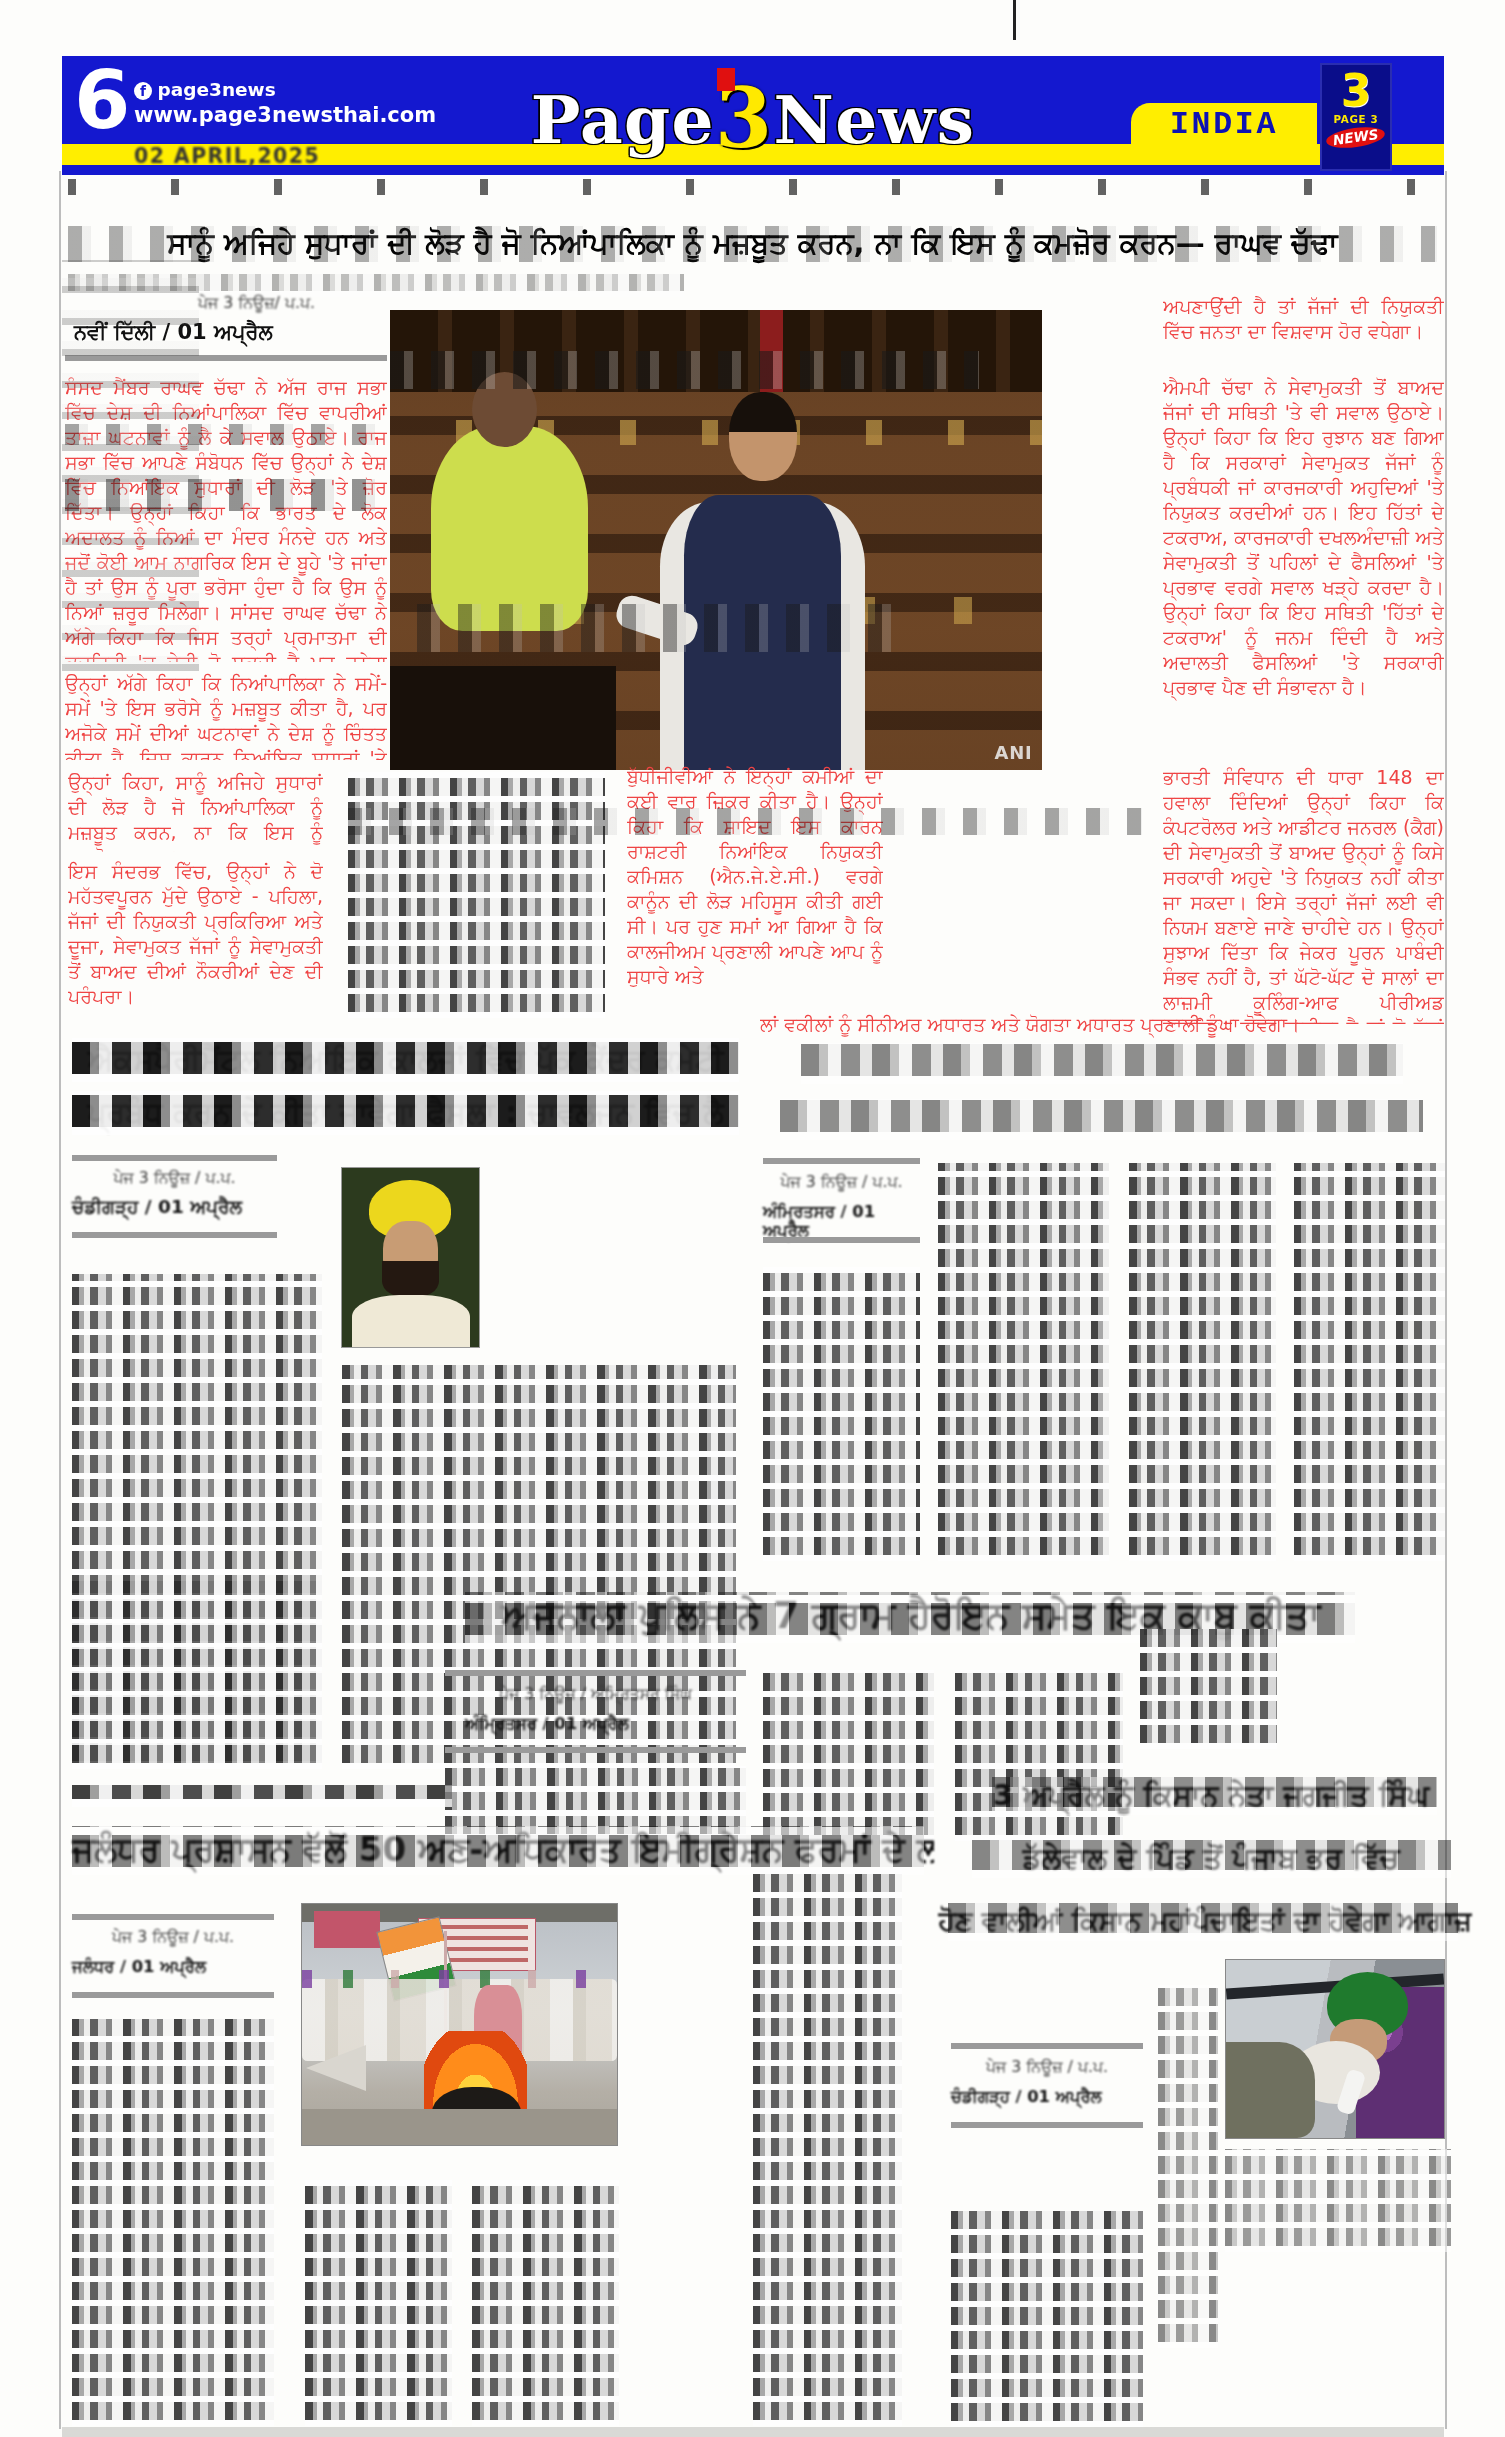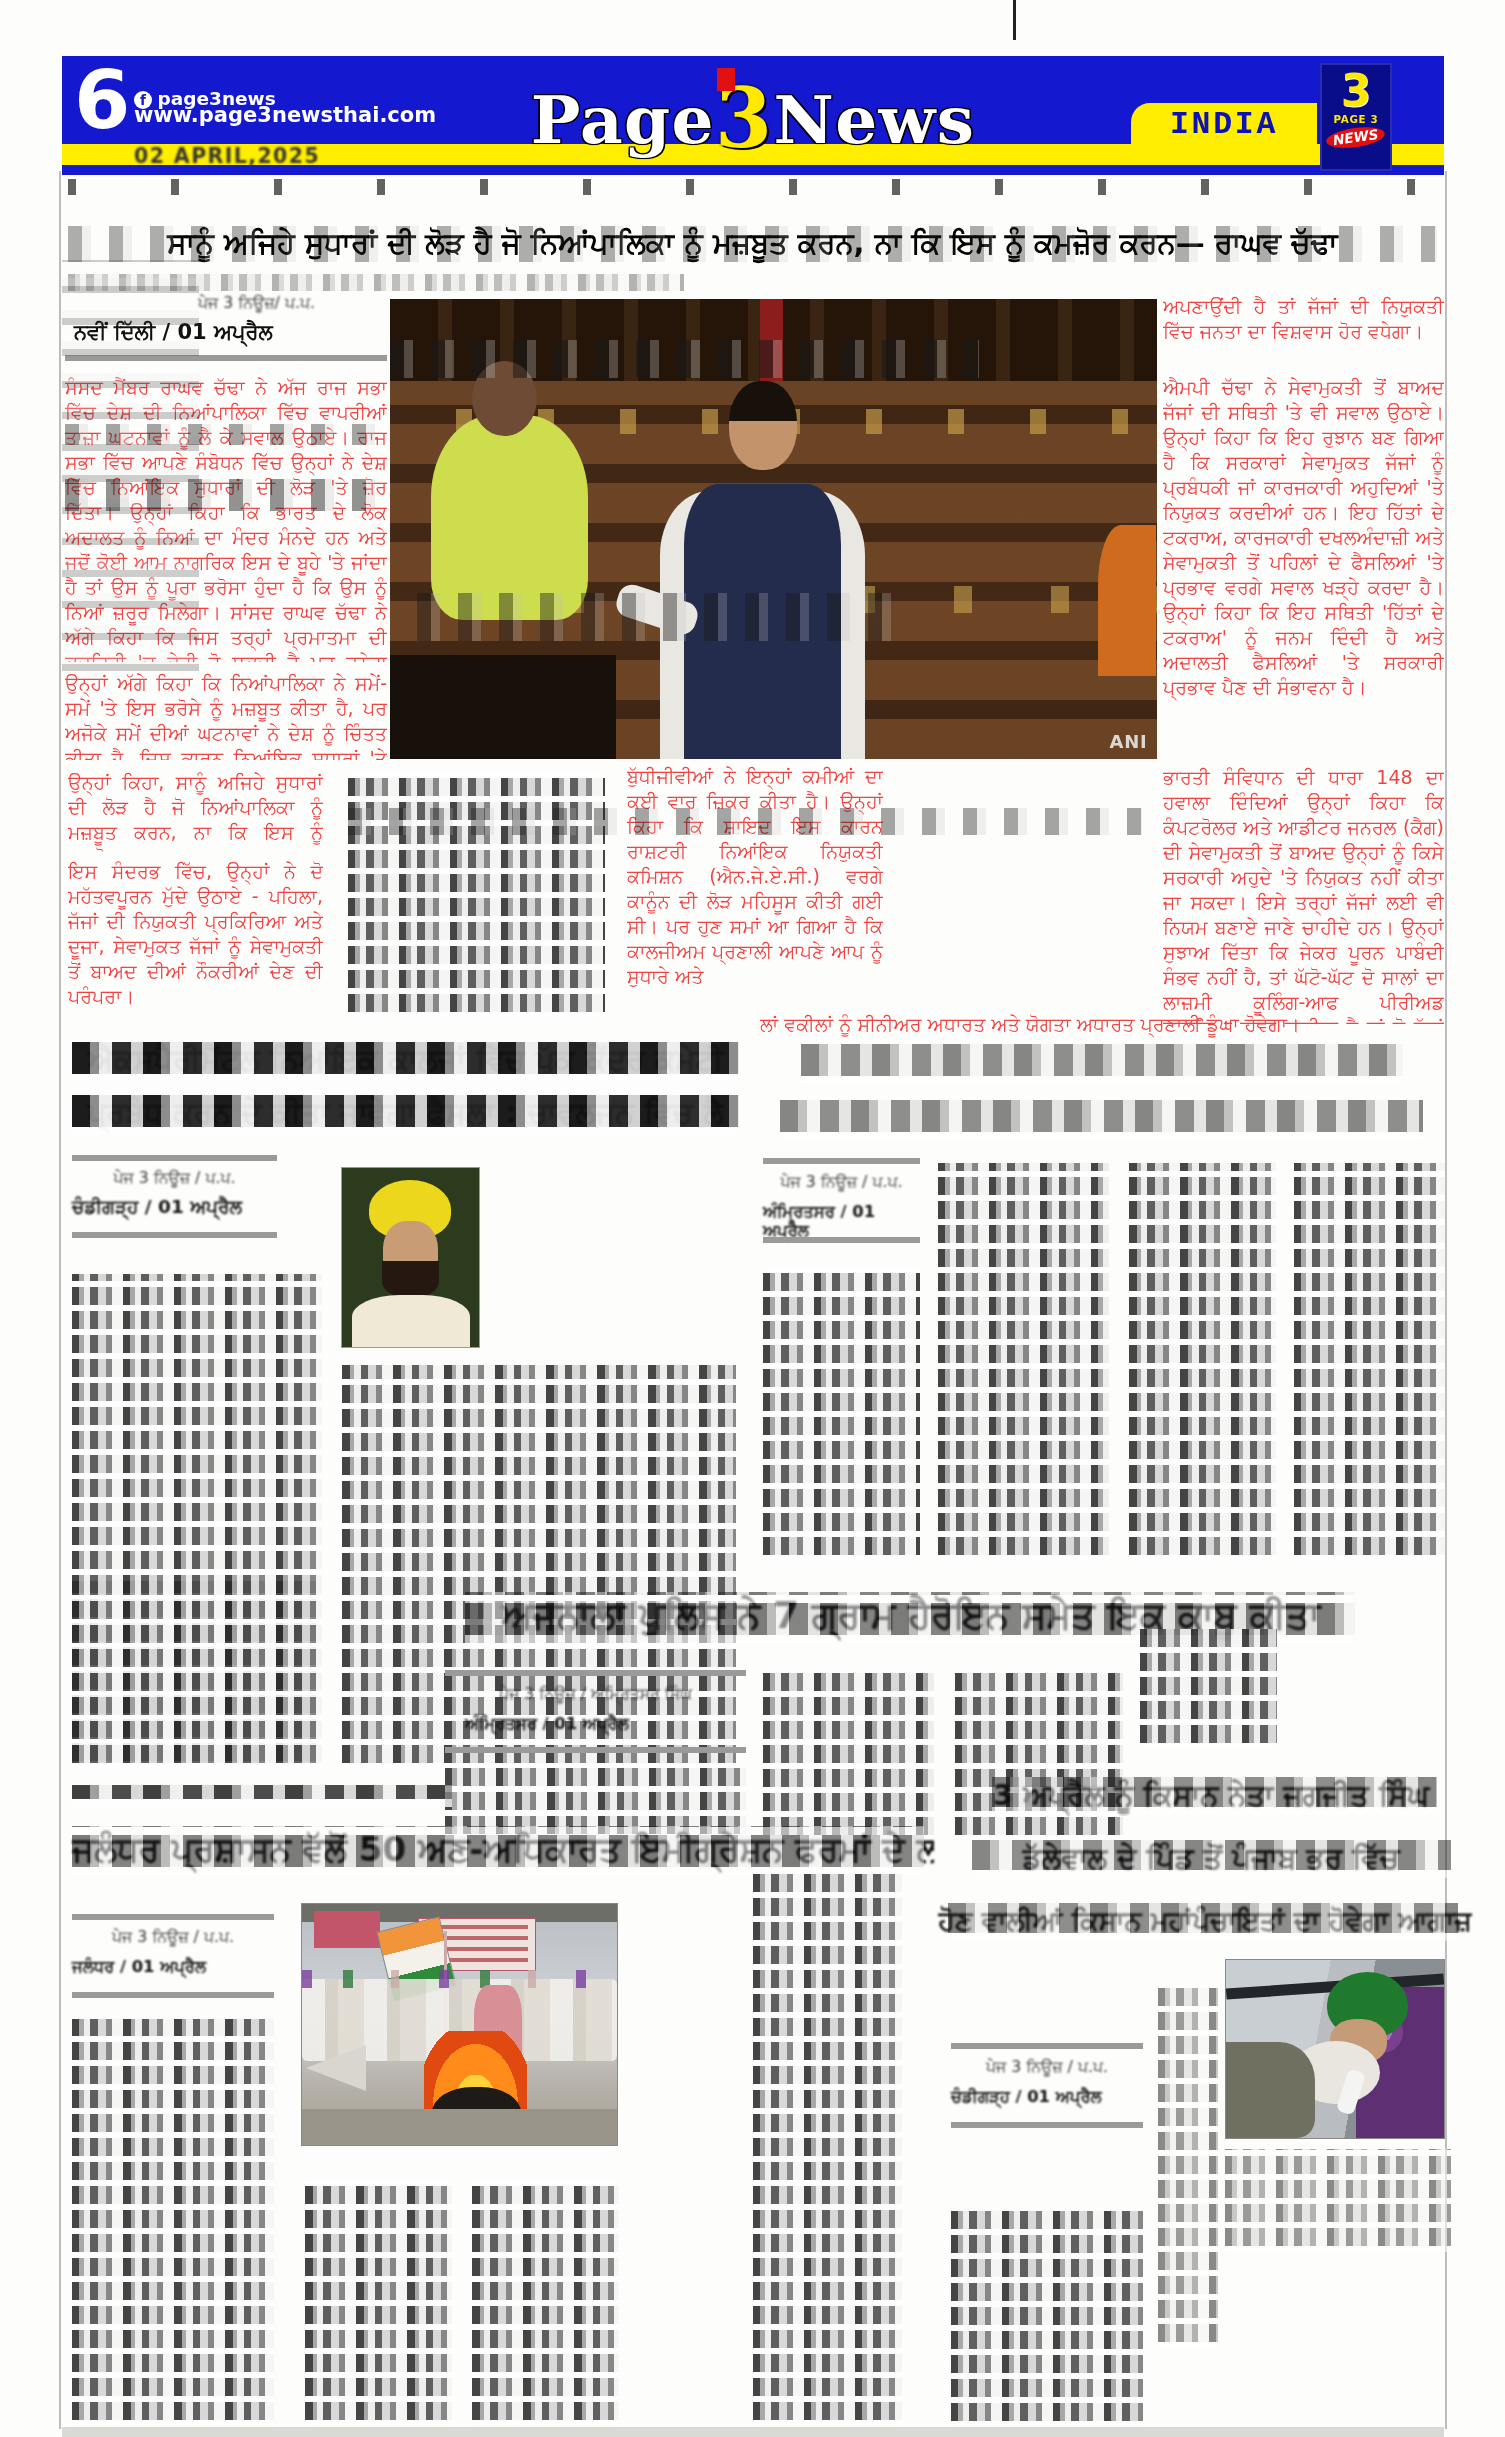--- a/index.html
+++ b/index.html
@@ -61,21 +61,21 @@
 
   <div class="abs edge" style="left:59px;top:171px;width:2.1px;height:2258px;"></div>
   <div class="abs edge" style="left:1445px;top:171px;width:2.1px;height:2258px;"></div>
   <div class="abs" style="left:1013px;top:0;width:2.7px;height:40px;background:#222;"></div>
 
   <div class="abs banner" style="left:62px;top:56px;width:1382px;height:88px;"></div>
   <div class="abs ystrip" style="left:62px;top:144px;width:1382px;height:21px;"></div>
   <div class="abs banner" style="left:62px;top:165px;width:1382px;height:10.3px;"></div>
 
   <div class="abs pageno" style="left:74px;top:60px;">6</div>
-  <div class="abs fbrow" style="left:134px;top:88px;">
+  <div class="abs fbrow" style="left:134px;top:79px;">
     <span class="fbicon">f</span><span>page3news</span>
   </div>
   <div class="abs url" style="left:134px;top:103px;">www.page3newsthai.com</div>
 
   <div class="abs masthead" style="left:0;top:66px;width:1506px;text-align:center;">
     <span>Page</span><span class="three">3</span><span>News</span>
   </div>
   <div class="abs redflag" style="left:717px;top:68px;"></div>
 
   <div class="abs indiabox" style="left:1131px;top:103px;width:186px;height:44px;line-height:44px;">
@@ -97,21 +97,21 @@
   <div class="abs byline punj" style="left:130px;top:293px;width:253px;">ਪੇਜ 3 ਨਿਊਜ਼/ ਪ.ਪ.</div>
   <div class="abs dcity punj" style="left:74px;top:320px;width:287px;font-size:21px;">ਨਵੀਂ ਦਿੱਲੀ / 01 ਅਪ੍ਰੈਲ</div>
   <div class="abs rule" style="left:65px;top:355px;width:322px;height:6.2px;"></div>
   <div class="abs body-text punj" style="left:65px;top:375px;width:322px;height:287px;">ਸੰਸਦ ਮੈਂਬਰ ਰਾਘਵ ਚੱਢਾ ਨੇ ਅੱਜ ਰਾਜ ਸਭਾ ਵਿੱਚ ਦੇਸ਼ ਦੀ ਨਿਆਂਪਾਲਿਕਾ ਵਿੱਚ ਵਾਪਰੀਆਂ ਤਾਜ਼ਾ ਘਟਨਾਵਾਂ ਨੂੰ ਲੈ ਕੇ ਸਵਾਲ ਉਠਾਏ। ਰਾਜ ਸਭਾ ਵਿੱਚ ਆਪਣੇ ਸੰਬੋਧਨ ਵਿੱਚ ਉਨ੍ਹਾਂ ਨੇ ਦੇਸ਼ ਵਿੱਚ ਨਿਆਂਇਕ ਸੁਧਾਰਾਂ ਦੀ ਲੋੜ 'ਤੇ ਜ਼ੋਰ ਦਿੱਤਾ। ਉਨ੍ਹਾਂ ਕਿਹਾ ਕਿ ਭਾਰਤ ਦੇ ਲੋਕ ਅਦਾਲਤ ਨੂੰ ਨਿਆਂ ਦਾ ਮੰਦਰ ਮੰਨਦੇ ਹਨ ਅਤੇ ਜਦੋਂ ਕੋਈ ਆਮ ਨਾਗਰਿਕ ਇਸ ਦੇ ਬੂਹੇ 'ਤੇ ਜਾਂਦਾ ਹੈ ਤਾਂ ਉਸ ਨੂੰ ਪੂਰਾ ਭਰੋਸਾ ਹੁੰਦਾ ਹੈ ਕਿ ਉਸ ਨੂੰ ਨਿਆਂ ਜ਼ਰੂਰ ਮਿਲੇਗਾ। ਸਾਂਸਦ ਰਾਘਵ ਚੱਢਾ ਨੇ ਅੱਗੇ ਕਿਹਾ ਕਿ ਜਿਸ ਤਰ੍ਹਾਂ ਪ੍ਰਮਾਤਮਾ ਦੀ ਕਚਹਿਰੀ 'ਚ ਦੇਰੀ ਹੋ ਸਕਦੀ ਹੈ ਪਰ ਹਨੇਰਾ ਨਹੀਂ, ਉਸੇ ਤਰ੍ਹਾਂ ਇਹ ਮੰਨਿਆ ਜਾਂਦਾ ਹੈ ਕਿ ਨਿਆਂਪਾਲਿਕਾ 'ਚ ਭਾਵੇਂ ਸਮਾਂ ਲੱਗ ਜਾਵੇ, ਬੇਇਨਸਾਫ਼ੀ ਨਹੀਂ ਹੋਵੇਗੀ।</div>
   <div class="abs body-text punj" style="left:65px;top:671px;width:322px;height:89px;">ਉਨ੍ਹਾਂ ਅੱਗੇ ਕਿਹਾ ਕਿ ਨਿਆਂਪਾਲਿਕਾ ਨੇ ਸਮੇਂ-ਸਮੇਂ 'ਤੇ ਇਸ ਭਰੋਸੇ ਨੂੰ ਮਜ਼ਬੂਤ ਕੀਤਾ ਹੈ, ਪਰ ਅਜੋਕੇ ਸਮੇਂ ਦੀਆਂ ਘਟਨਾਵਾਂ ਨੇ ਦੇਸ਼ ਨੂੰ ਚਿੰਤਤ ਕੀਤਾ ਹੈ, ਜਿਸ ਕਾਰਨ ਨਿਆਂਇਕ ਸੁਧਾਰਾਂ 'ਤੇ ਵਿਚਾਰ ਜ਼ਰੂਰੀ ਹੋ ਗਿਆ ਹੈ।</div>
 
   <div class="abs noisecol" style="left:62px;top:260px;width:137px;height:411px;opacity:.5;"></div>
   <div class="abs streak" style="left:65px;top:424px;width:322px;height:20.5px;opacity:.5;"></div>
   <div class="abs streak" style="left:65px;top:479px;width:322px;height:31.5px;opacity:.6;"></div>
 
-  <div class="abs" style="left:390px;top:299px;width:767px;height:460px;background:linear-gradient(#2e1d10,#5a3a20 30%,#6b4424 70%,#4a2e18);overflow:hidden;">
+  <div class="abs" style="left:390px;top:310px;width:652px;height:460px;background:linear-gradient(#2e1d10,#5a3a20 30%,#6b4424 70%,#4a2e18);overflow:hidden;">
     <div class="abs" style="left:0;top:0;width:767px;height:82px;background:repeating-linear-gradient(90deg,#241508 0 48px,#3a2412 48px 62px);"></div>
     <div class="abs" style="left:0;top:82px;width:767px;height:378px;background:repeating-linear-gradient(0deg,#6e4626 0 40px,#3c2413 40px 59px);opacity:.85;"></div>
     <div class="abs" style="left:0;top:110px;width:767px;height:25px;background:repeating-linear-gradient(90deg,transparent 0 66px,#caa24c 66px 82px);opacity:.65;"></div>
     <div class="abs" style="left:0;top:287px;width:767px;height:27px;background:repeating-linear-gradient(90deg,transparent 0 79px,#caa24c 79px 97px);opacity:.6;"></div>
     <div class="abs" style="left:41px;top:116px;width:157px;height:205px;background:#cddd4d;border-radius:40% 40% 20% 20%;"></div>
     <div class="abs" style="left:82px;top:62px;width:65px;height:75px;background:#6d4b34;border-radius:50%;"></div>
     <div class="abs" style="left:270px;top:192px;width:205px;height:268px;background:#e9e7e2;border-radius:24% 24% 0 0;"></div>
     <div class="abs" style="left:294px;top:185px;width:157px;height:275px;background:#242c4d;border-radius:22% 22% 0 0;"></div>
     <div class="abs" style="left:339px;top:82px;width:68px;height:89px;background:linear-gradient(#17100b 45%,#c3946c 45%);border-radius:46%;"></div>
     <div class="abs" style="left:226px;top:294px;width:82px;height:33px;background:#e9e7e2;border-radius:13.7px;transform:rotate(18deg);"></div>

